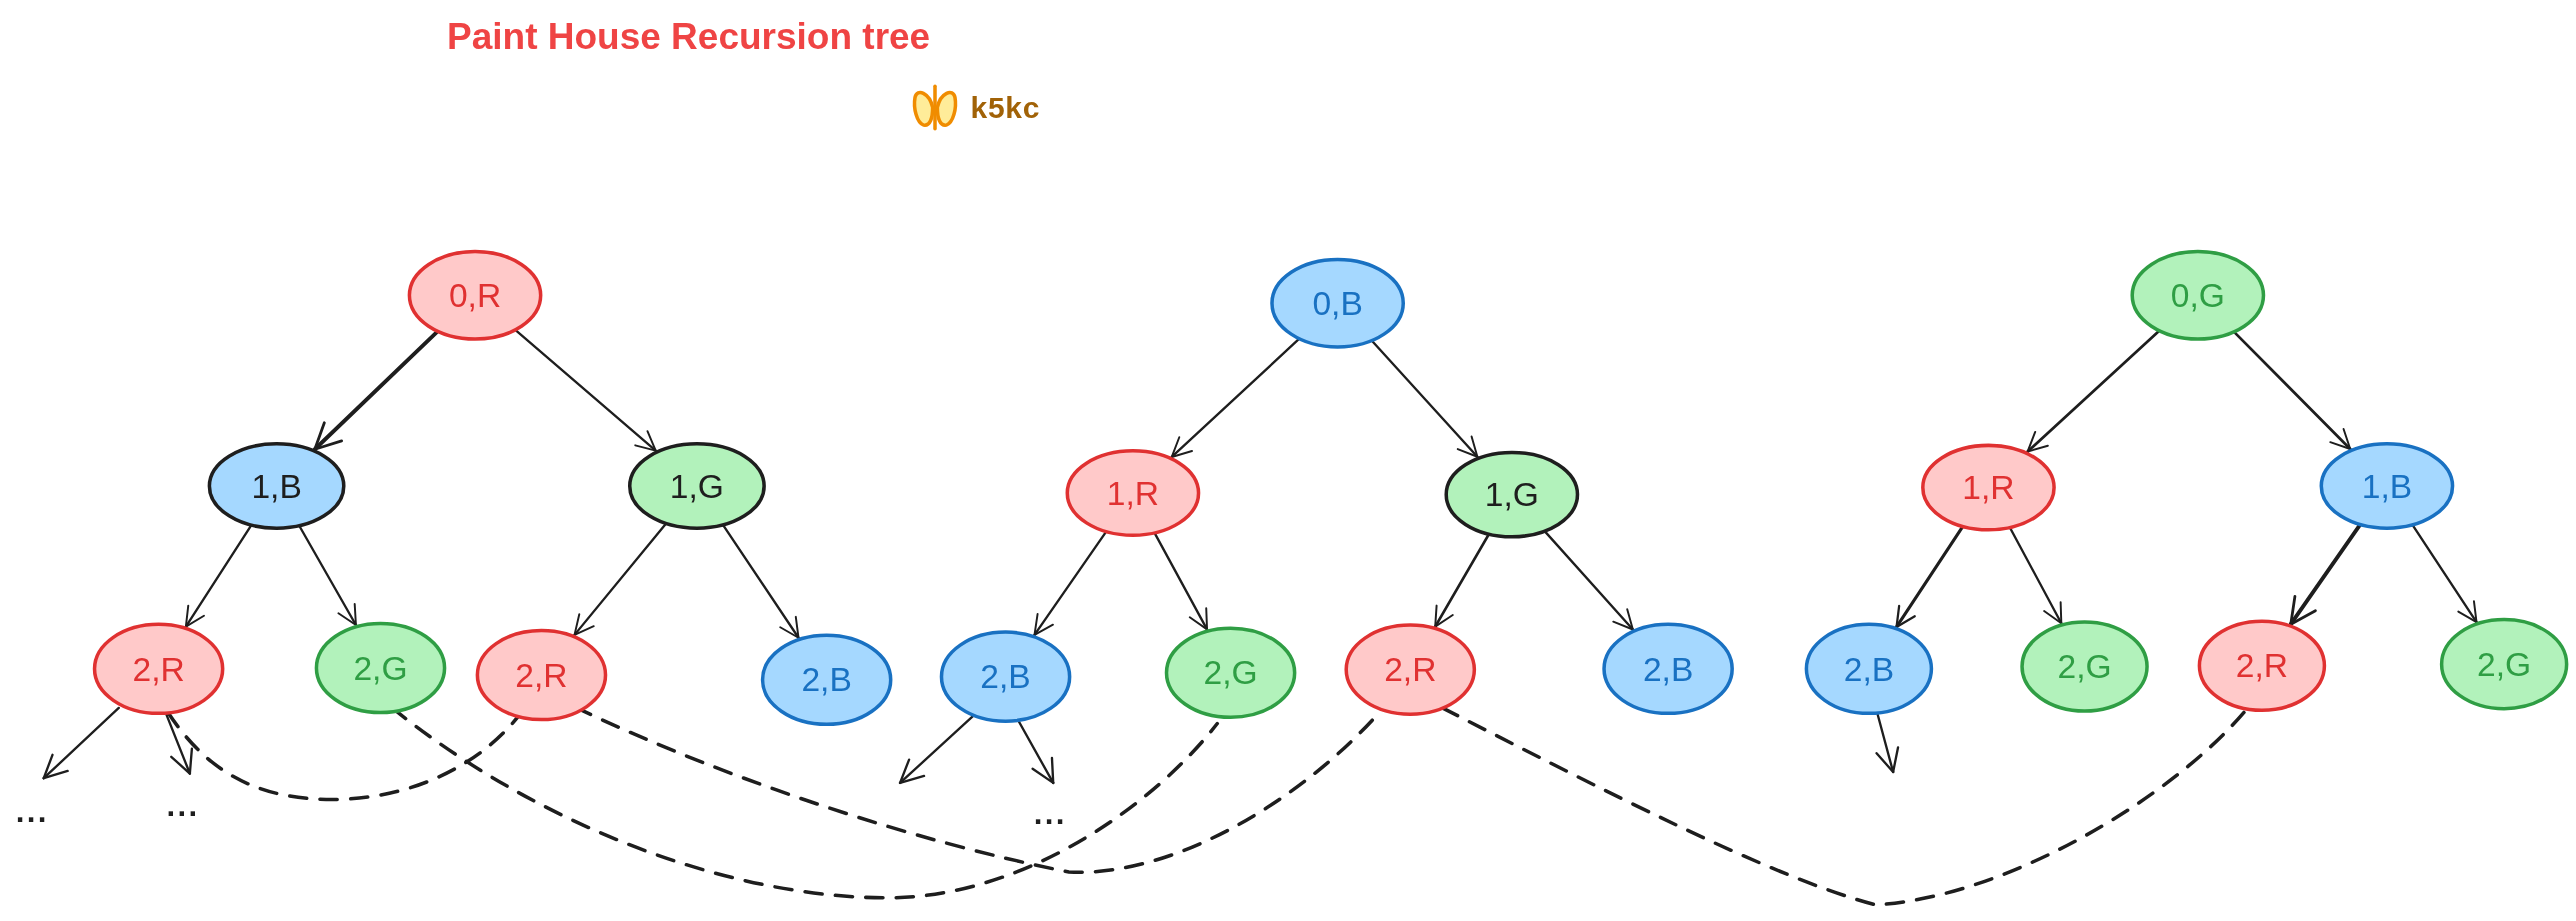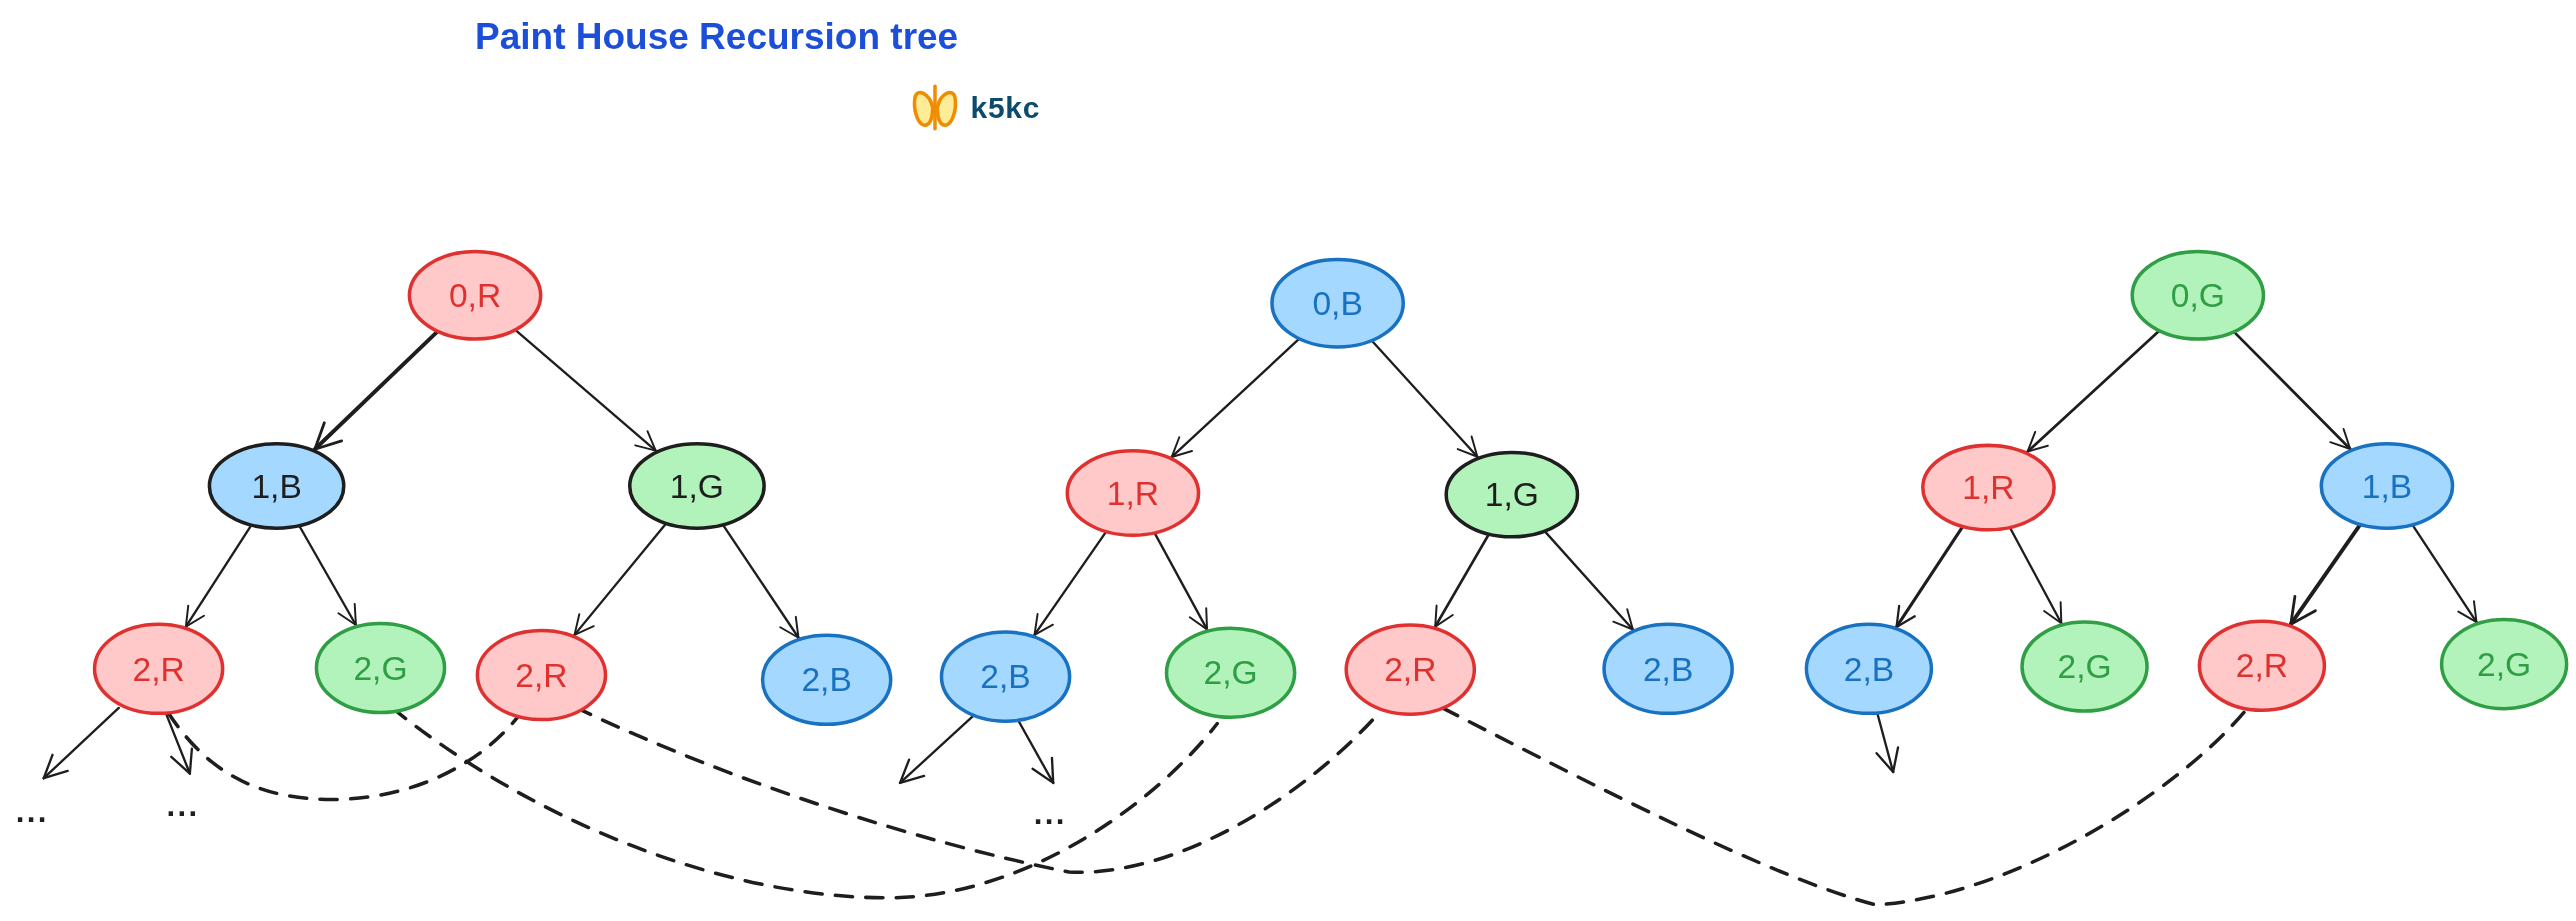--- a/index.html
+++ b/index.html
@@ -253,27 +253,27 @@
       </g>
       <g>
         <ellipse cx="3205" cy="850" rx="80" ry="57" fill="#b2f2bb" stroke="#2f9e44" stroke-width="4.5"></ellipse>
         <text x="3205" y="865" text-anchor="middle" fill="#2f9e44" font-size="43" font-family="&quot;Liberation Sans&quot;, sans-serif">2,G</text>
       </g>
       <text x="20" y="1052" fill="#1e1e1e" font-size="40" font-weight="bold" letter-spacing="3" font-family="&quot;Liberation Sans&quot;, sans-serif">...</text>
       <text x="213" y="1044" fill="#1e1e1e" font-size="40" font-weight="bold" letter-spacing="3" font-family="&quot;Liberation Sans&quot;, sans-serif">...</text>
       <text x="1323" y="1054" fill="#1e1e1e" font-size="40" font-weight="bold" letter-spacing="3" font-family="&quot;Liberation Sans&quot;, sans-serif">...</text>
     </svg>
 
-  <h1 id="diagram-title" style="color: #1d4ed8; margin-left: 28px;">Paint House Recursion tree</h1>
+  <h1 id="diagram-title" style="color: #ef4444;">Paint House Recursion tree</h1>
 
   <div id="logo">
     <svg width="52" height="47" viewBox="0 0 64 60">
       <g class="logo-wings" fill="#ffec99" stroke="#f08c00" stroke-width="4.5" stroke-linejoin="round" stroke-linecap="round">
         <path d="M 29 30 C 25 11 9 5 6.5 17 C 4 31 9 50 17.5 52.5 C 26 54 29 43 29 30 Z"></path>
         <path d="M 35 30 C 39 11 55 5 57.5 17 C 60 31 55 50 46.5 52.5 C 38 54 35 43 35 30 Z"></path>
       </g>
       <line class="logo-body" x1="32" y1="3" x2="32" y2="57" stroke="#f08c00" stroke-width="4.5" stroke-linecap="round"></line>
     </svg>
-    <span class="logo-text" style="color: #0c4a6e; text-align: center;">k5kc</span>
+    <span class="logo-text" style="color: #a16207; text-align: center;">k5kc</span>
   </div>
 
 </div>
 
 
 </body></html>

